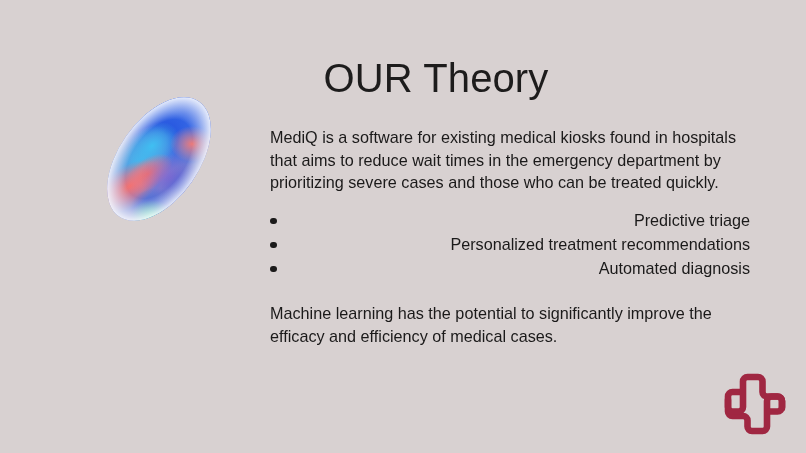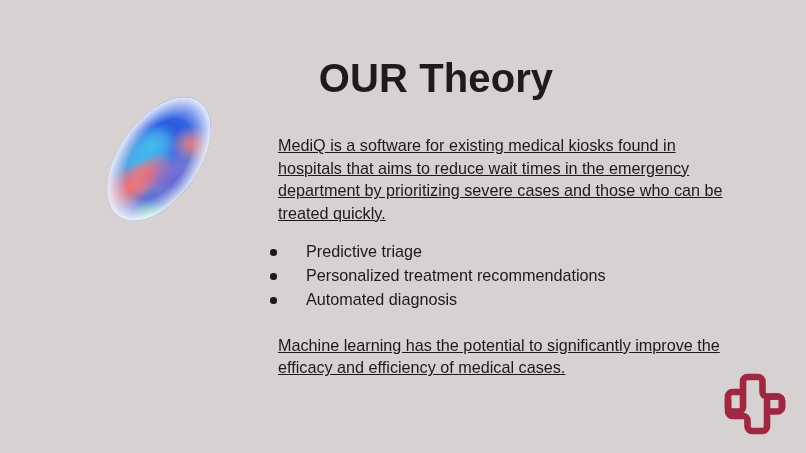--- a/index.html
+++ b/index.html
@@ -39,47 +39,47 @@
   }
 
   
   #title {
     position: absolute;
     left: 262px;
     top: 56px;
     width: 348px;
     text-align: center;
     font-size: 40px;
-    font-weight: 700;
+    font-weight: 400;
     letter-spacing: 0.1px;
     color: #1d1c1c;
     line-height: 1.12;
     white-space: nowrap;
   }
 
   
   #body-col {
     position: absolute;
     left: 262px;
     top: 118px;
     width: 488px;
     color: #1b1a1a;
     font-size: 16.2px;
     line-height: 22.6px;
   }
 
   .para {
-    margin: 16px;
-    text-decoration: underline;
+    margin: 8px;
   }
 
   #bullets {
     list-style: none;
     margin: 15px 0 0 0;
     padding: 0 0 0 8px;
+    text-align: right;
   }
   #bullets li {
     position: relative;
     padding-left: 36px;
     margin: 0 0 0.5px 0;
     line-height: 23.4px;
   }
   #bullets li .dot {
     position: absolute;
     left: 0px;

